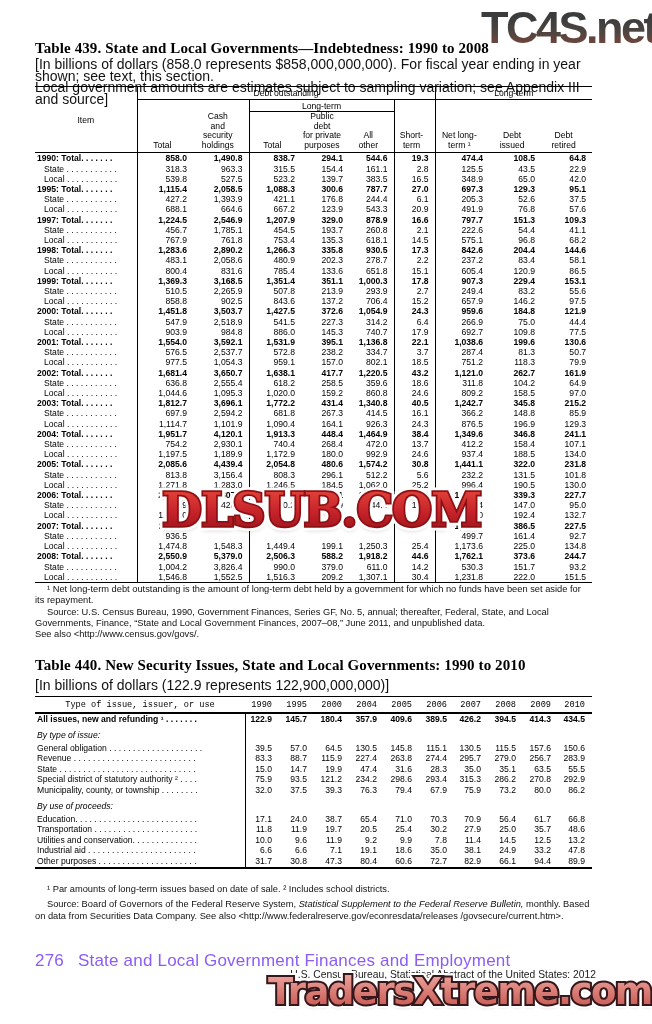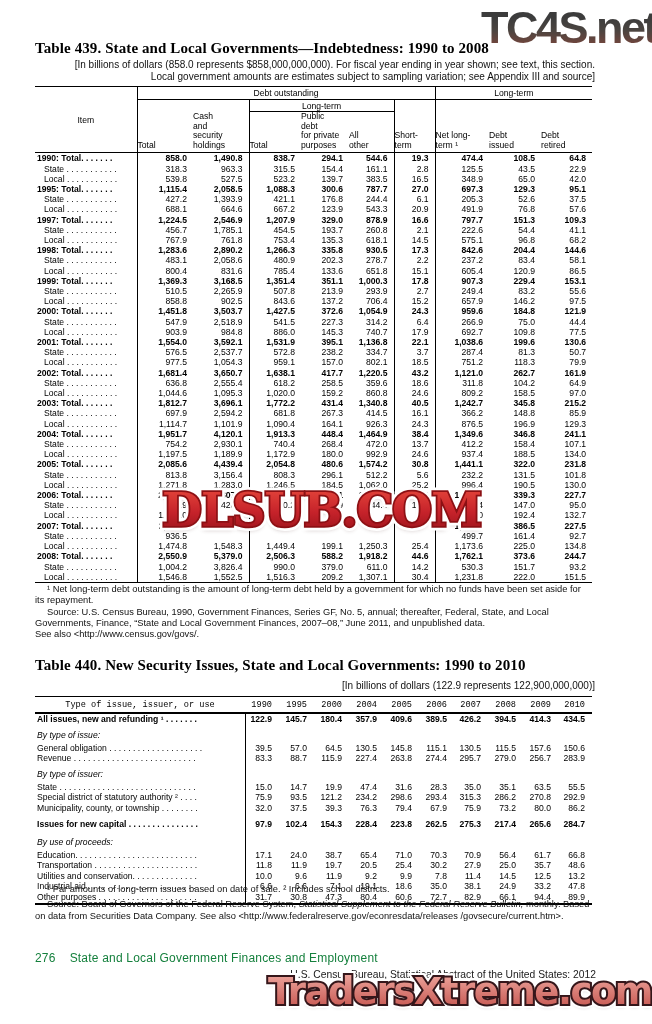--- a/index.html
+++ b/index.html
@@ -4,41 +4,41 @@
 <style>
   html,body{margin:0;padding:0;background:#888;}
   .page{position:relative;width:652px;height:1024px;background:#ffffff;margin:0 auto;overflow:hidden;
         font-family:"Liberation Sans",sans-serif;color:#111;}
 
   
   .tbl-title{position:absolute;left:35px;font-family:"Liberation Serif",serif;font-weight:bold;
              font-size:15px;color:#000;letter-spacing:.1px;white-space:nowrap;}
   .t439-title{top:40px;}
   .t440-title{top:657px;}
-  .bracket-note{position:absolute;left:35px;width:560px;font-size:10px;line-height:11.5px;color:#111;text-align:right;}
+  .bracket-note{position:absolute;left:35px;width:560px;font-size:14px;line-height:11.5px;color:#111;}
   .t439-note{top:59px;}
   .t440-note{top:680px;}
 
   
   table{border-collapse:collapse;table-layout:fixed;position:absolute;left:35px;width:557px;
         font-size:8.6px;color:#000;}
   th,td{padding:0;margin:0;overflow:hidden;}
   .t439{top:86px;border-top:1px solid #000;border-bottom:1px solid #000;}
   .t440{top:696px;border-top:1px solid #000;border-bottom:2px solid #000;}
   .t439 thead{border-bottom:1.5px solid #000;}
   .t440 thead{border-bottom:2px solid #000;}
 
   .vr{border-right:1px solid #000;}
   .bb{border-bottom:1px solid #000;}
 
   .t439 th{font-weight:normal;white-space:pre-line;}
   .h-item{text-align:center;vertical-align:middle;font-size:8.6px;}
   .h-group{text-align:center;vertical-align:middle;height:12px;font-size:8.6px;}
   .h-sub{text-align:center;vertical-align:middle;height:11px;}
-  .h-num{text-align:left;vertical-align:bottom;padding:0 6px 2px 0;line-height:9.6px;}
+  .h-num{text-align:center;vertical-align:bottom;padding:0 6px 2px 0;line-height:9.6px;}
 
   .t439 tbody td{height:10.2px;line-height:10.2px;text-align:right;padding-right:6px;white-space:nowrap;}
   .t439 tbody td.lbl{text-align:left;padding:0 0 0 2px;margin-left:25px;}
   .t439 tbody tr.total{font-weight:bold;}
   .t439 tbody tr.sub td.lbl{padding-left:9px;}
   .t439 tbody td:nth-child(1),.t439 tbody td:nth-child(3),
   .t439 tbody td:nth-child(6),.t439 tbody td:nth-child(7){border-right:1px solid #000;}
 
   .t440 thead th{font-weight:normal;height:15px;vertical-align:middle;font-family:Liberation Mono, monospace;}
   .t440 thead th.h-lbl{text-align:center;}
@@ -53,21 +53,21 @@
   
   .fnblock{position:absolute;left:35px;width:557px;font-size:9.3px;line-height:11.3px;color:#111;}
   .fn439{top:584px;}
   .fn440{top:884px;}
   .fnblock p{margin:0;text-indent:12px;}
   .fnblock p.noindent{text-indent:0;}
   .fnblock p.spaced{margin-top:4px;}
   .ital{font-style:italic;}
 
   
-  .footer-line{position:absolute;left:35px;top:951px;font-size:12px;color:#15803d;letter-spacing:.2px;}
+  .footer-line{position:absolute;left:35px;top:951px;font-size:17px;color:#8b5cf6;letter-spacing:.2px;}
   .footer-line .pgnum{margin-right:14px;}
   .attribution{position:absolute;right:56px;top:969px;font-size:10.3px;color:#1a1a1a;}
 
   
   .wm{position:absolute;font-weight:bold;white-space:nowrap;z-index:50;}
   .wm .halo,.wm .outline{position:absolute;left:0;top:0;}
   .wm .fill{position:relative;}
   .wm-top{top:2px;right:-4px;font-family:"Liberation Sans",sans-serif;font-size:45px;font-weight:800;
           letter-spacing:-2.5px;z-index:40;}
   .wm-top .fill{color:var(--wm-gray,#474038);}
@@ -735,33 +735,20 @@
           <td>88.7</td>
           <td>115.9</td>
           <td>227.4</td>
           <td>263.8</td>
           <td>274.4</td>
           <td>295.7</td>
           <td>279.0</td>
           <td>256.7</td>
           <td>283.9</td>
         </tr>
-        <tr class="section">
-          <td class="lbl">By type of issuer:</td>
-          <td></td>
-          <td></td>
-          <td></td>
-          <td></td>
-          <td></td>
-          <td></td>
-          <td></td>
-          <td></td>
-          <td></td>
-          <td></td>
-        </tr>
         <tr>
           <td class="lbl">State . . . . . . . . . . . . . . . . . . . . . . . . . . . . .</td>
           <td>15.0</td>
           <td>14.7</td>
           <td>19.9</td>
           <td>47.4</td>
           <td>31.6</td>
           <td>28.3</td>
           <td>35.0</td>
           <td>35.1</td>
@@ -786,33 +773,20 @@
           <td>32.0</td>
           <td>37.5</td>
           <td>39.3</td>
           <td>76.3</td>
           <td>79.4</td>
           <td>67.9</td>
           <td>75.9</td>
           <td>73.2</td>
           <td>80.0</td>
           <td>86.2</td>
-        </tr>
-        <tr class="bold gap">
-          <td class="lbl">Issues for new capital . . . . . . . . . . . . . . .</td>
-          <td>97.9</td>
-          <td>102.4</td>
-          <td>154.3</td>
-          <td>228.4</td>
-          <td>223.8</td>
-          <td>262.5</td>
-          <td>275.3</td>
-          <td>217.4</td>
-          <td>265.6</td>
-          <td>284.7</td>
         </tr>
         <tr class="section">
           <td class="lbl">By use of proceeds:</td>
           <td></td>
           <td></td>
           <td></td>
           <td></td>
           <td></td>
           <td></td>
           <td></td>

